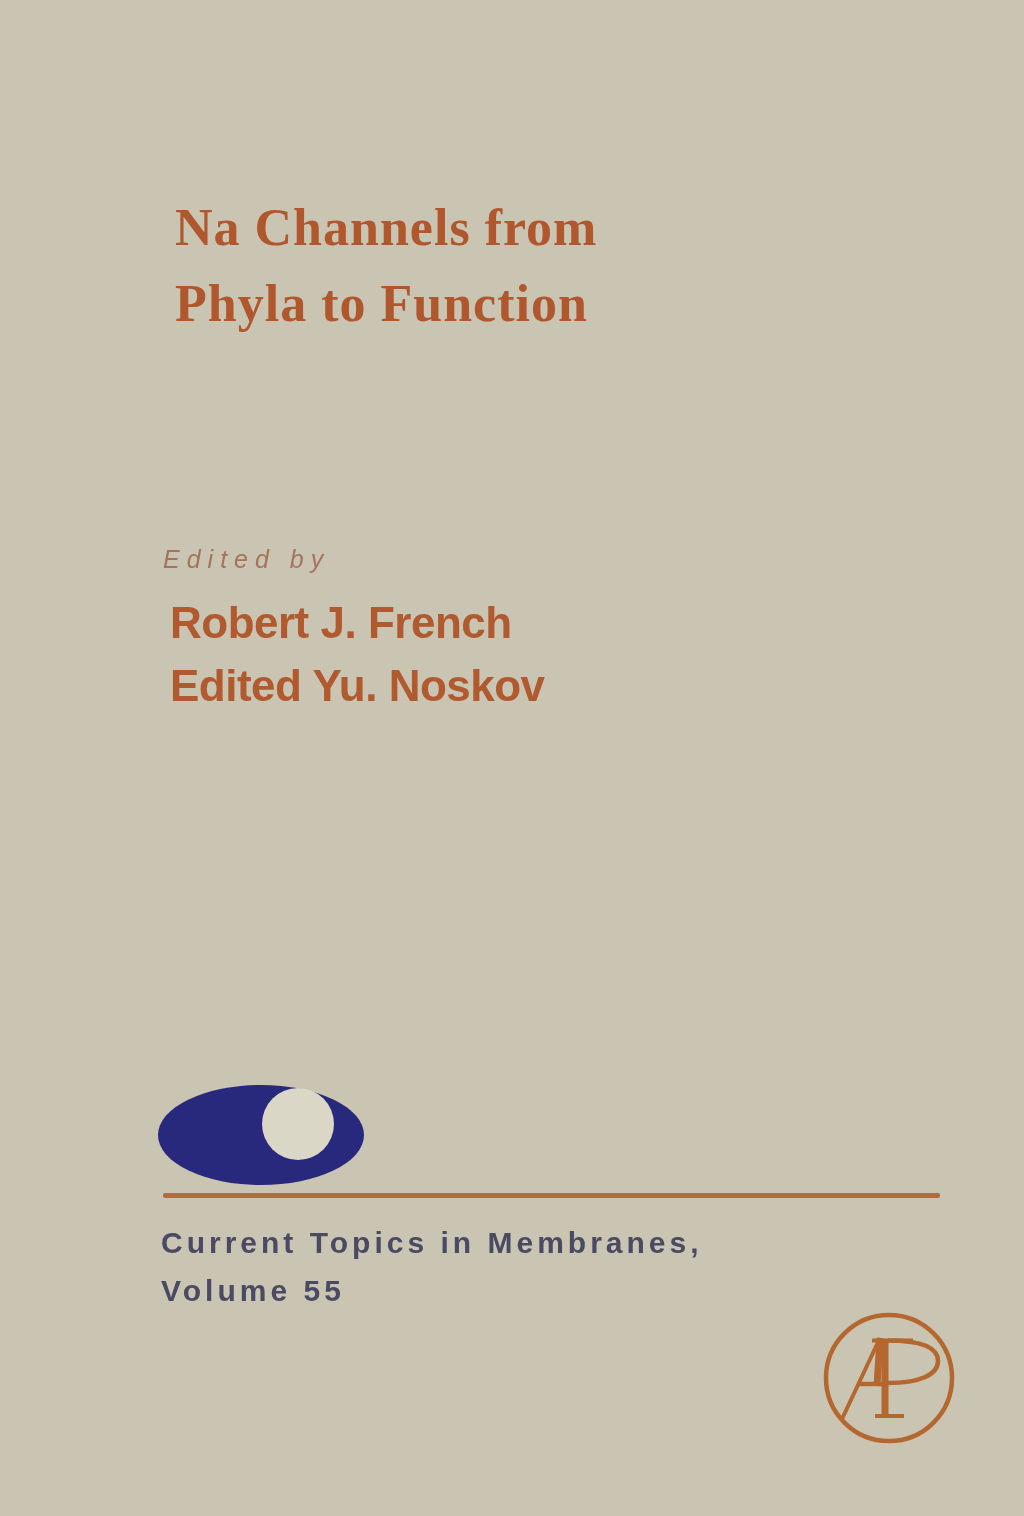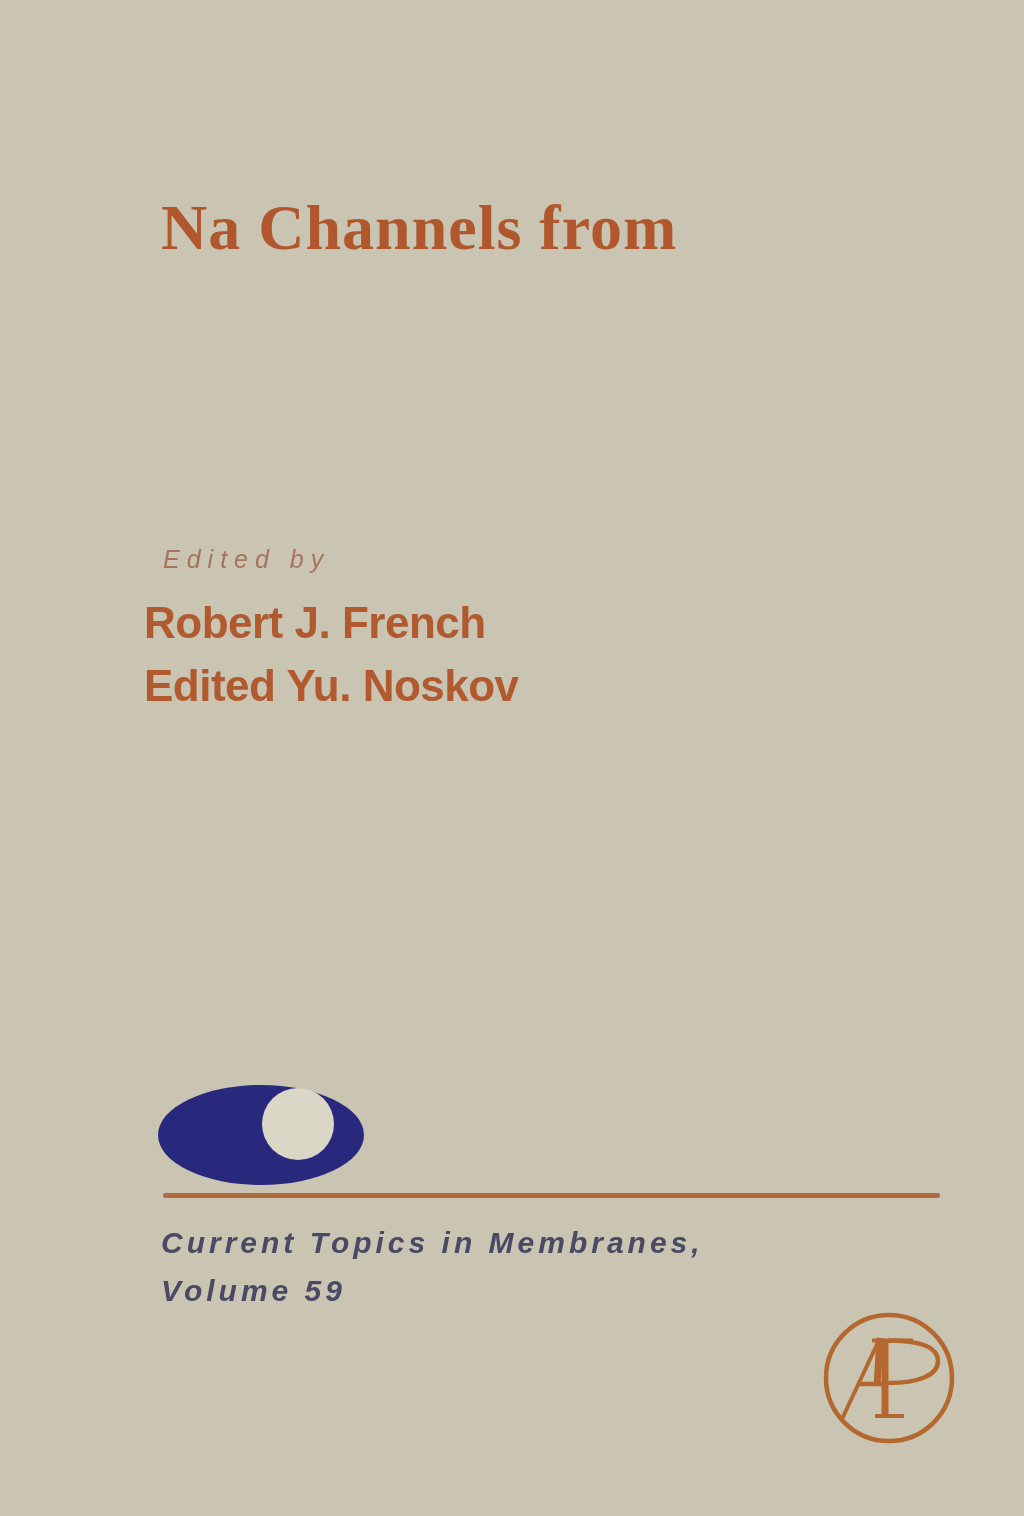--- a/index.html
+++ b/index.html
@@ -7,44 +7,44 @@
   .cover {
     position: relative;
     width: 1024px;
     height: 1516px;
     background: #c9c5b2;
     overflow: hidden;
     font-family: "Liberation Sans", sans-serif;
   }
   .title {
     position: absolute;
-    left: 161px;
+    left: 175px;
     top: 190px;
     font-family: "Liberation Serif", serif;
     font-weight: bold;
-    font-size: 64px;
+    font-size: 52px;
     line-height: 76px;
     letter-spacing: 1px;
     color: #b1572d;
     white-space: nowrap;
   }
   .edited-by {
     position: absolute;
     left: 163px;
     top: 545px;
     font-style: italic;
     font-size: 25px;
     letter-spacing: 7px;
     color: #a7735c;
     white-space: nowrap;
     text-align: center;
   }
   .editors {
     position: absolute;
-    left: 144px;
+    left: 170px;
     top: 591px;
     font-weight: bold;
     font-size: 44px;
     line-height: 63px;
     letter-spacing: -0.5px;
     color: #b15a30;
     white-space: nowrap;
   }
   .eye-logo {
     position: absolute;
@@ -58,59 +58,59 @@
     width: 777px;
     height: 5px;
     background: #b06b3e;
     border-radius: 2px;
   }
   .series {
     position: absolute;
     left: 161px;
     top: 1219px;
     font-weight: bold;
-    font-style: italic;
     font-size: 30px;
     line-height: 48px;
     letter-spacing: 4px;
     color: #4a4a64;
     white-space: nowrap;
   }
   .ap-logo {
     position: absolute;
     left: 819px;
     top: 1308px;
   }
 </style>
 </head>
 <body>
 
 <div class="cover">
 
   <div class="title">
     <div>Na Channels from</div>
+    <div>Phyla to Function</div>
   </div>
 
   <div class="edited-by">Edited by</div>
 
   <div class="editors">
     <div>Robert J. French</div>
     <div>Edited Yu. Noskov</div>
   </div>
 
   <svg class="eye-logo" width="212" height="106" viewBox="0 0 212 106" aria-hidden="true">
     <ellipse cx="106" cy="53" rx="103" ry="50" fill="#28287d"></ellipse>
     <circle cx="143" cy="42" r="36" fill="#dbd7c7"></circle>
   </svg>
 
   <div class="divider"></div>
 
   <div class="series">
     <div>Current Topics in Membranes,</div>
-    <div>Volume 59</div>
+    <div>Volume 55</div>
   </div>
 
   <svg class="ap-logo" width="140" height="140" viewBox="0 0 140 140" role="img" aria-label="AP">
     <circle cx="70" cy="70" r="63" fill="none" stroke="#b4672f" stroke-width="4.5"></circle>
     <g stroke="#b4672f">
 
       <path d="M 61 30 L 23 111" stroke-width="4" fill="none"></path>
       <path d="M 61 30 L 58 78" stroke-width="7" fill="none"></path>
       <path d="M 38 76 L 66 76" stroke-width="4.5" fill="none"></path>
 

